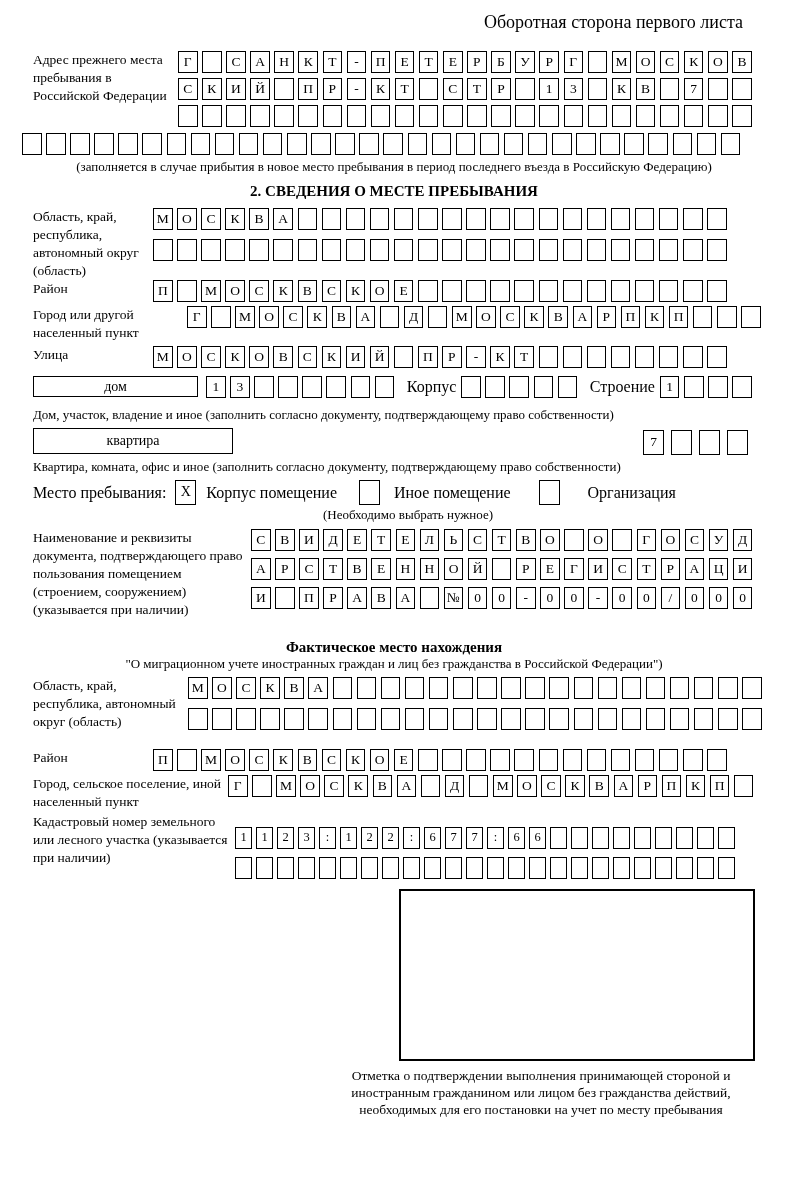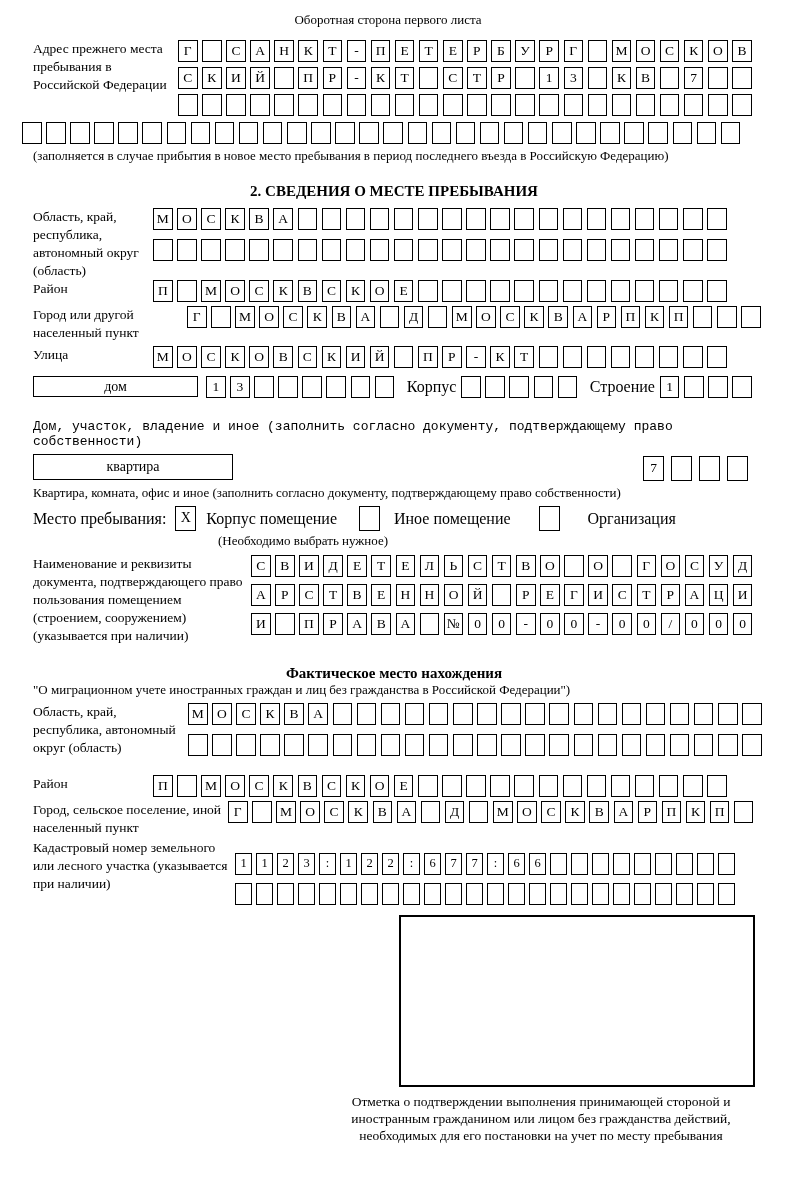--- a/index.html
+++ b/index.html
@@ -4,41 +4,41 @@
 <style>
   * { margin:0; padding:0; box-sizing:border-box; }
   html,body { background:#fff; }
   body {
     width:800px; height:1180px; overflow:hidden;
     font-family:"Liberation Serif","DejaVu Serif",serif;
     color:#000;
   }
   .page { padding:12px 45px 0 33px; position:relative; }
 
-  .corner { text-align:center; font-size:13px; margin-right:12px; }
+  .corner { text-align:right; font-size:18px; margin-right:12px; }
 
   
   .boxes { white-space:nowrap; height:22px; }
   .cell {
     display:inline-block; width:19.5px; height:22px;
     border:1.5px solid #000; margin-right:4.6px;
     text-align:center; font-size:13.5px; line-height:19px;
     vertical-align:top; font-family:"Liberation Serif",serif;
   }
   .cells-sm .cell { width:17px; margin-right:4px; font-size:12.5px; }
   .cells-apt .cell { width:21px; height:25px; margin-right:7px; line-height:22px; }
   .rowgap { margin-top:5px; }
   .rowgap9 { margin-top:9px; }
 
   .field { display:flex; align-items:flex-start; }
   .flabel { font-size:13.5px; line-height:18px; flex:0 0 auto; }
   .w120 { width:120px; } .w140 { width:140px; } .w145 { width:145px; }
   .w150 { width:150px; } .w195 { width:195px; } .w200 { width:202px; } .w218 { width:218px; }
 
-  .note { font-size:13px; text-align:left; }
+  .note { font-size:13px; text-align:center; }
   .note-left { font-size:13px; text-align:left; }
   .sechead { font-size:15px; font-weight:bold; text-align:center; }
 
   .rect-label {
     border:1.8px solid #000; height:21px; width:165px;
     display:inline-flex; align-items:center; justify-content:center;
     font-size:14px; flex:0 0 auto;
   }
   .rect-apt { width:200px; height:26px; }
 
@@ -55,32 +55,32 @@
   .stamp-box { width:356px; height:172px; border:2px solid #000; margin-left:auto; }
   .stamp-cap { font-size:13.5px; line-height:17px; text-align:center; margin-top:6px; }
 </style>
 </head>
 <body>
 
 <div class="page">
 
   <div class="corner">Оборотная сторона первого листа</div>
 
-  <div class="field" style="margin-top:12px;">
+  <div class="field" style="margin-top:18px;">
     <div class="flabel w145">Адрес прежнего места пребывания в Российской Федерации</div>
     <div>
       <div class="boxes"><span class="cell">Г</span><span class="cell"></span><span class="cell">С</span><span class="cell">А</span><span class="cell">Н</span><span class="cell">К</span><span class="cell">Т</span><span class="cell">-</span><span class="cell">П</span><span class="cell">Е</span><span class="cell">Т</span><span class="cell">Е</span><span class="cell">Р</span><span class="cell">Б</span><span class="cell">У</span><span class="cell">Р</span><span class="cell">Г</span><span class="cell"></span><span class="cell">М</span><span class="cell">О</span><span class="cell">С</span><span class="cell">К</span><span class="cell">О</span><span class="cell">В</span></div>
       <div class="boxes rowgap"><span class="cell">С</span><span class="cell">К</span><span class="cell">И</span><span class="cell">Й</span><span class="cell"></span><span class="cell">П</span><span class="cell">Р</span><span class="cell">-</span><span class="cell">К</span><span class="cell">Т</span><span class="cell"></span><span class="cell">С</span><span class="cell">Т</span><span class="cell">Р</span><span class="cell"></span><span class="cell">1</span><span class="cell">3</span><span class="cell"></span><span class="cell">К</span><span class="cell">В</span><span class="cell"></span><span class="cell">7</span><span class="cell"></span><span class="cell"></span></div>
       <div class="boxes rowgap"><span class="cell"></span><span class="cell"></span><span class="cell"></span><span class="cell"></span><span class="cell"></span><span class="cell"></span><span class="cell"></span><span class="cell"></span><span class="cell"></span><span class="cell"></span><span class="cell"></span><span class="cell"></span><span class="cell"></span><span class="cell"></span><span class="cell"></span><span class="cell"></span><span class="cell"></span><span class="cell"></span><span class="cell"></span><span class="cell"></span><span class="cell"></span><span class="cell"></span><span class="cell"></span><span class="cell"></span></div>
     </div>
   </div>
   <div class="boxes" style="margin-top:6px; margin-left:-11px;"><span class="cell"></span><span class="cell"></span><span class="cell"></span><span class="cell"></span><span class="cell"></span><span class="cell"></span><span class="cell"></span><span class="cell"></span><span class="cell"></span><span class="cell"></span><span class="cell"></span><span class="cell"></span><span class="cell"></span><span class="cell"></span><span class="cell"></span><span class="cell"></span><span class="cell"></span><span class="cell"></span><span class="cell"></span><span class="cell"></span><span class="cell"></span><span class="cell"></span><span class="cell"></span><span class="cell"></span><span class="cell"></span><span class="cell"></span><span class="cell"></span><span class="cell"></span><span class="cell"></span><span class="cell"></span></div>
   <div class="note" style="margin-top:4px;">(заполняется в случае прибытия в новое место пребывания в период последнего въезда в Российскую Федерацию)</div>
 
-  <div class="sechead" style="margin-top:19px;">2. СВЕДЕНИЯ О МЕСТЕ ПРЕБЫВАНИЯ</div>
+  <div class="sechead" style="margin-top:8px;">2. СВЕДЕНИЯ О МЕСТЕ ПРЕБЫВАНИЯ</div>
 
   <div class="field" style="margin-top:8px; min-height:72px;">
     <div class="flabel w120">Область, край, республика, автономный округ (область)</div>
     <div>
       <div class="boxes"><span class="cell">М</span><span class="cell">О</span><span class="cell">С</span><span class="cell">К</span><span class="cell">В</span><span class="cell">А</span><span class="cell"></span><span class="cell"></span><span class="cell"></span><span class="cell"></span><span class="cell"></span><span class="cell"></span><span class="cell"></span><span class="cell"></span><span class="cell"></span><span class="cell"></span><span class="cell"></span><span class="cell"></span><span class="cell"></span><span class="cell"></span><span class="cell"></span><span class="cell"></span><span class="cell"></span><span class="cell"></span></div>
       <div class="boxes rowgap9"><span class="cell"></span><span class="cell"></span><span class="cell"></span><span class="cell"></span><span class="cell"></span><span class="cell"></span><span class="cell"></span><span class="cell"></span><span class="cell"></span><span class="cell"></span><span class="cell"></span><span class="cell"></span><span class="cell"></span><span class="cell"></span><span class="cell"></span><span class="cell"></span><span class="cell"></span><span class="cell"></span><span class="cell"></span><span class="cell"></span><span class="cell"></span><span class="cell"></span><span class="cell"></span><span class="cell"></span></div>
     </div>
   </div>
 
   <div class="field">
@@ -99,21 +99,21 @@
   </div>
 
   <div class="houserow">
     <div class="rect-label">дом</div>
     <div class="boxes" style="margin-left:8px;"><span class="cell">1</span><span class="cell">3</span><span class="cell"></span><span class="cell"></span><span class="cell"></span><span class="cell"></span><span class="cell"></span><span class="cell"></span></div>
     <div class="inline-lab" style="margin-left:8px;">Корпус</div>
     <div class="boxes" style="margin-left:5px;"><span class="cell"></span><span class="cell"></span><span class="cell"></span><span class="cell"></span><span class="cell"></span></div>
     <div class="inline-lab" style="margin-left:8px;">Строение</div>
     <div class="boxes" style="margin-left:5px;"><span class="cell">1</span><span class="cell"></span><span class="cell"></span><span class="cell"></span></div>
   </div>
-  <div class="note-left" style="margin-top:20px;font-family:Liberation Mono, monospace;">Дом, участок, владение и иное (заполнить согласно документу, подтверждающему право собственности)</div>
+  <div class="note-left" style="margin-top:8px;">Дом, участок, владение и иное (заполнить согласно документу, подтверждающему право собственности)</div>
 
   <div class="houserow" style="margin-top:5px;justify-content:space-between;">
     <div class="rect-label rect-apt">квартира</div>
     <div class="boxes cells-apt" style="margin-left:10px;"><span class="cell">7</span><span class="cell"></span><span class="cell"></span><span class="cell"></span></div>
   </div>
   <div class="note-left" style="margin-top:5px;">Квартира, комната, офис и иное (заполнить согласно документу, подтверждающему право собственности)</div>
 
   <div class="stayrow">
     <span class="inline-lab">Место пребывания:</span>
     <span class="chk" style="margin-left:9px;">X</span>

